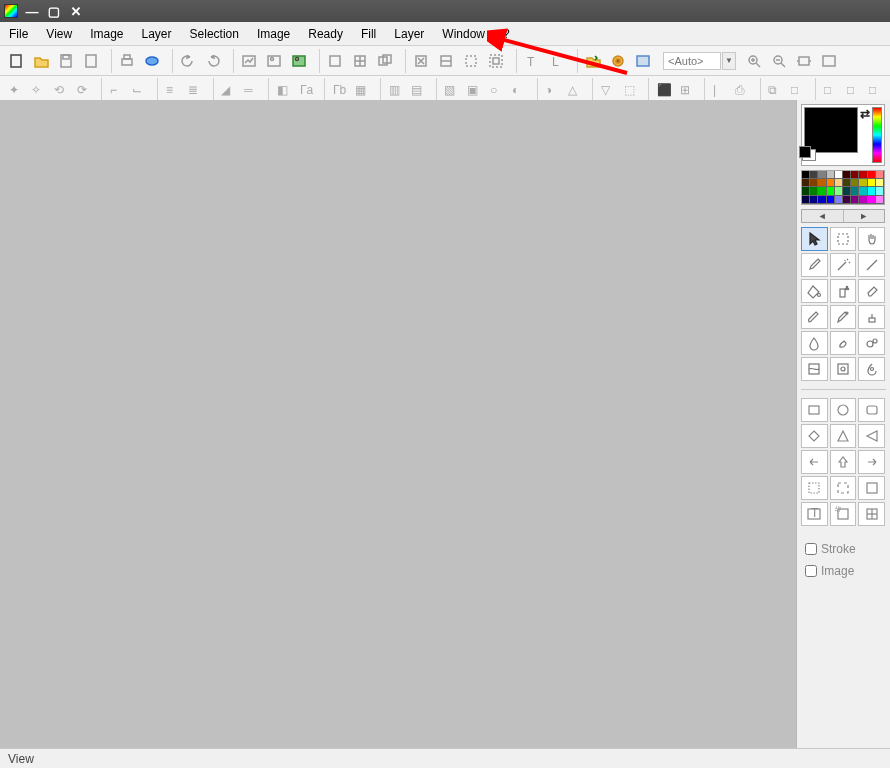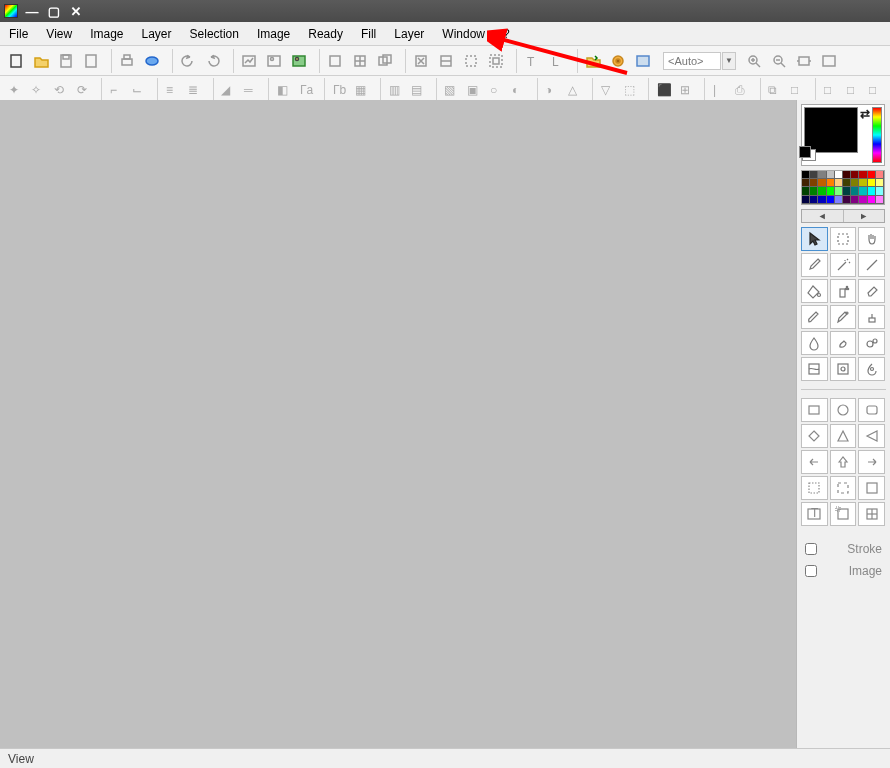--- a/index.html
+++ b/index.html
@@ -30,21 +30,21 @@
 .palette { width:84px; display:grid; grid-template-columns:repeat(10,1fr); gap:0; border:1px solid #a8a8a8; }
 .swatch { width:100%; aspect-ratio:1; border-right:1px solid #666; border-bottom:1px solid #666; }
 .pal-nav { display:flex; width:84px; height:14px; border:1px solid #a8a8a8; background:#e8e8e8; }
 .pal-nav > div { flex:1; display:flex; align-items:center; justify-content:center; font-size:9px; color:#555; cursor:pointer; }
 .pal-nav > div:first-child { border-right:1px solid #bbb; }
 .tools-grid,.shapes-grid { width:84px; display:grid; grid-template-columns:repeat(3,1fr); gap:2px; }
 .tool-btn,.shape-btn { height:24px; border:1px solid #c0c0c0; background:#fff; display:flex; align-items:center; justify-content:center; cursor:pointer; }
 .tool-btn.selected { border:1px solid #4a90d0; background:#d8e8f8; }
 .tool-btn svg,.shape-btn svg { width:16px; height:16px; }
 .panel-sep { height:1px; background:#c8c8c8; margin:4px 0; }
-.check-row { display:flex; align-items:center; gap:4px; padding:2px 4px; color:#888; font-size:11px;justify-content:space-between; }
+.check-row { display:flex; align-items:center; gap:4px; padding:2px 4px; color:#888; font-size:11px; }
 .check-row input { width:12px; height:12px; }
 .statusbar { position:absolute; bottom:0; left:0; right:0; height:20px; background:#f0f0f0; border-top:1px solid #c8c8c8; display:flex; align-items:center; padding:0 8px; font-size:11px; color:#444; }
 .annot-arrow { position:absolute; top:28px; left:487px; pointer-events:none; z-index:100; }
 svg.ico { width:16px; height:16px; stroke:#999; stroke-width:1.5; fill:none; }
 </style>
 </head>
 <body>
 
 <div class="titlebar">
   <div class="app-icon"></div>

